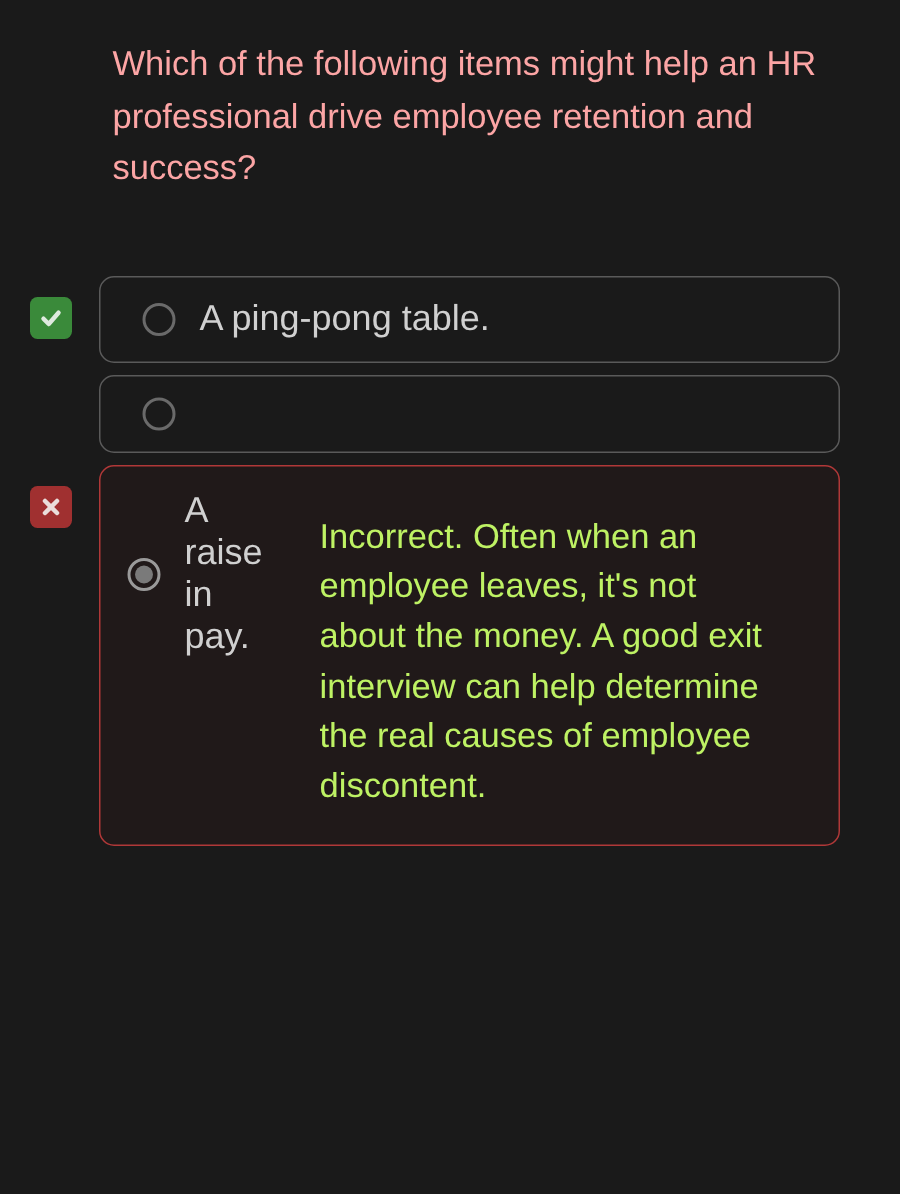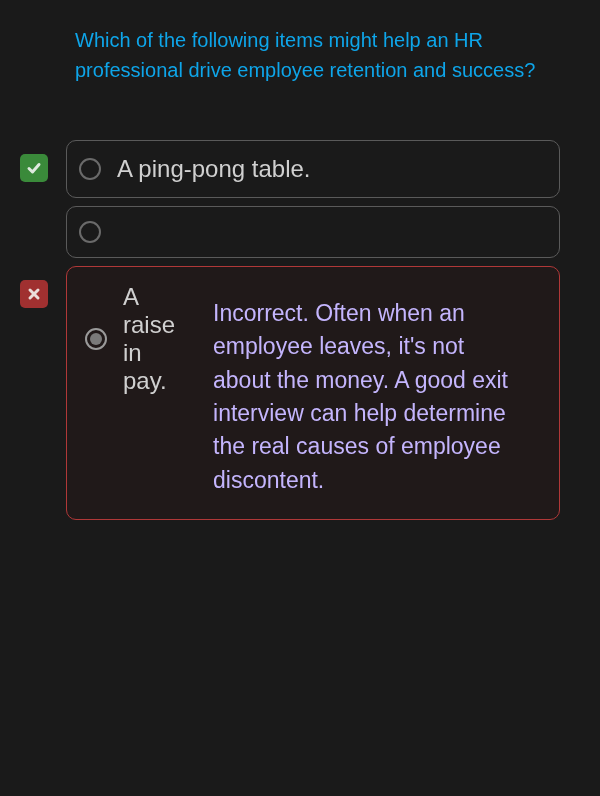--- a/index.html
+++ b/index.html
@@ -10,23 +10,23 @@
     body {
       background-color: #1a1a1a;
       font-family: -apple-system, BlinkMacSystemFont, 'Segoe UI', Arial, sans-serif;
       width: 600px;
       height: 796px;
       padding: 20px 40px 20px 20px;
       color: #d0d0d0;
       overflow: hidden;
     }
     .question-text {
-      font-size: 20px;
+      font-size: 23px;
       line-height: 1.5;
-      color: #0ea5e9;
+      color: #fca5a5;
       margin-bottom: 55px;
       padding-left: 55px;
       padding-top: 5px;
     }
     .option-row {
       display: flex;
       align-items: flex-start;
       margin-bottom: 8px;
     }
     .indicator {
@@ -50,21 +50,21 @@
       width: 16px;
       height: 16px;
     }
     .indicator.placeholder {
       visibility: hidden;
     }
     .option-box {
       flex: 1;
       border: 1px solid #5a5a5a;
       border-radius: 10px;
-      padding: 14px 12px;
+      padding: 14px 28px;
       display: flex;
       align-items: flex-start;
       background-color: transparent;
     }
     .option-box.selected-wrong {
       border: 1.5px solid #b03838;
       background-color: rgba(120, 30, 30, 0.08);
       padding: 16px 18px 22px 18px;
     }
     .option-main {
@@ -92,21 +92,21 @@
       right: 3px;
       bottom: 3px;
       background-color: #7a7a7a;
       border-radius: 50%;
     }
     .option-label {
       font-size: 24px;
       color: #d0d0d0;
     }
     .feedback {
-      color: #c4b5fd;
+      color: #bef264;
       font-size: 23px;
       line-height: 1.45;
       margin-top: 14px;
       margin-left: 38px;
       padding-right: 30px;
     }
   </style>
 </head>
 <body>
 

